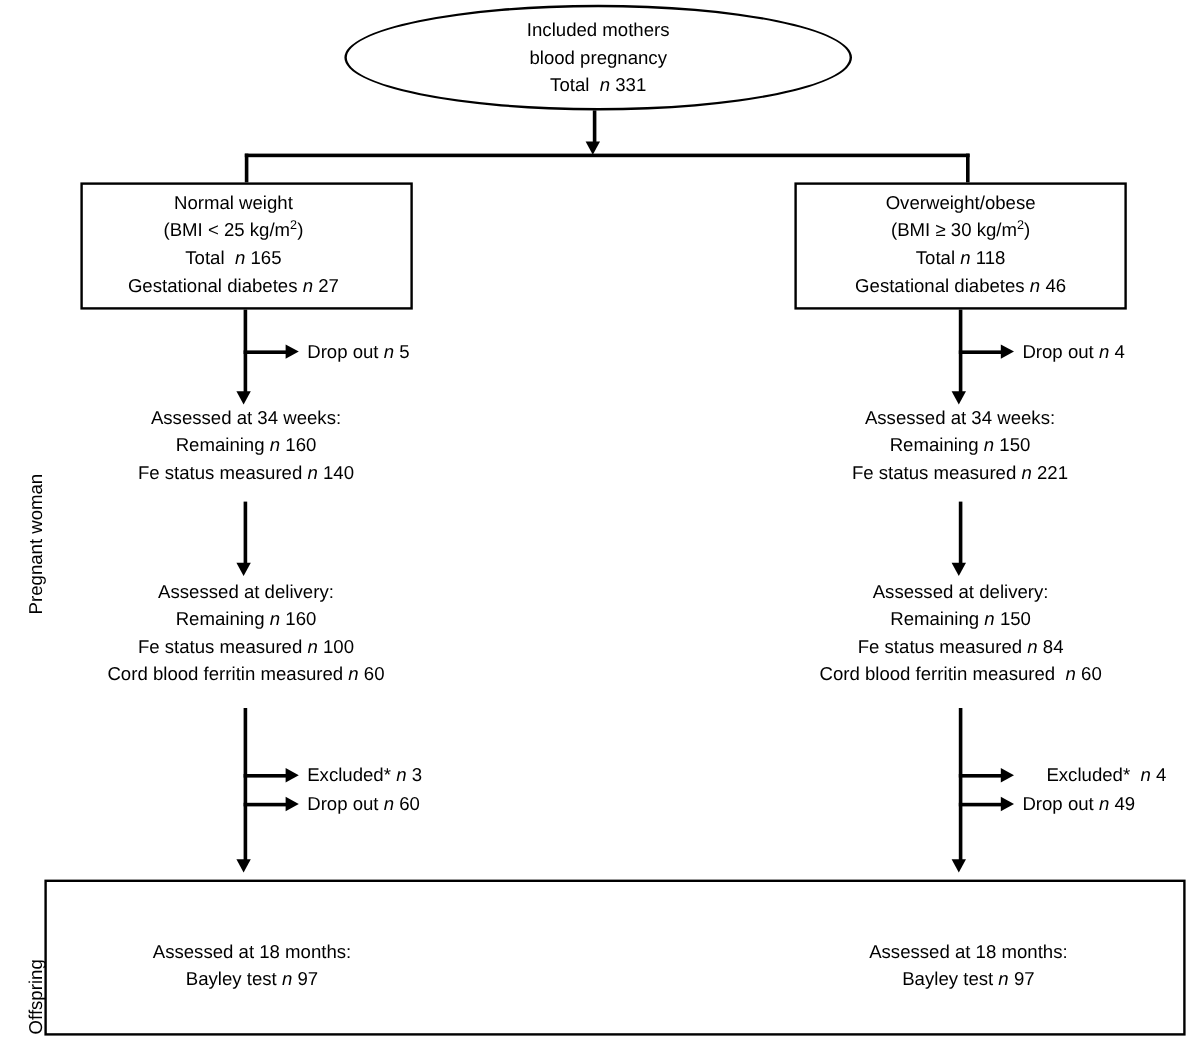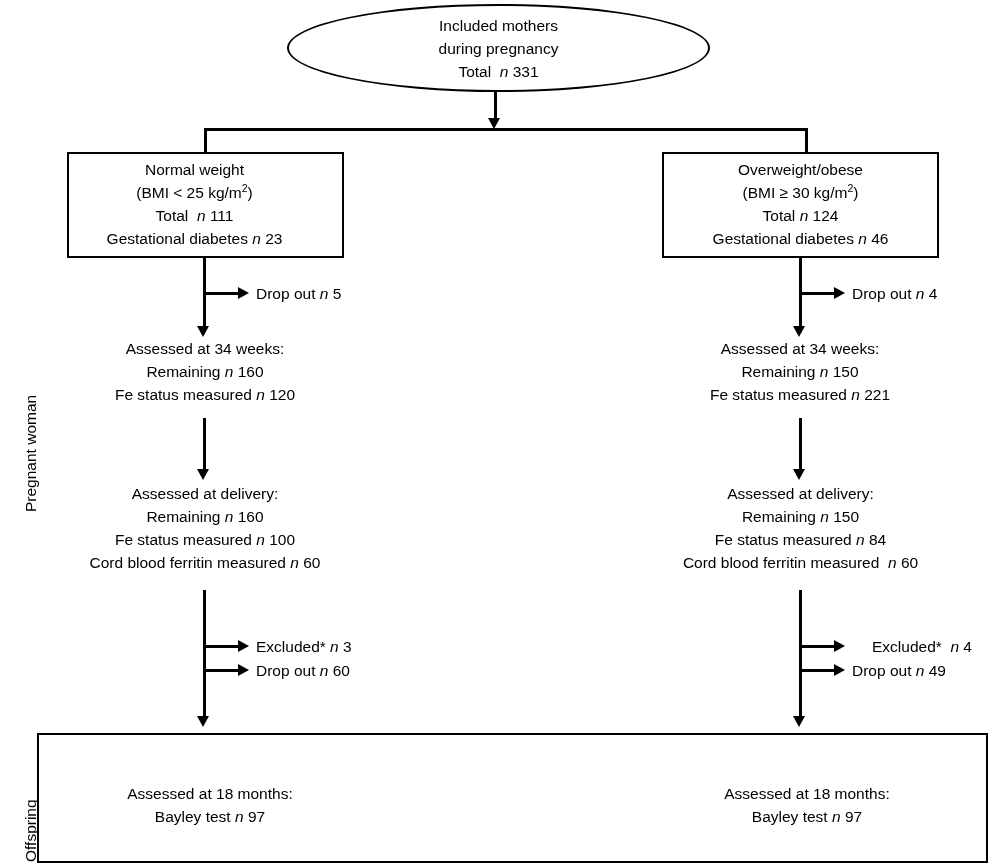--- a/index.html
+++ b/index.html
@@ -84,58 +84,58 @@
   }
 </style>
 </head>
 <body>
 
 <div id="canvas">
 
   <div class="ellipse" style="left:287px; top:4px; width:423px; height:88px;"></div>
   <div class="txt" style="left:287px; top:14px; width:423px;">
     <span>Included mothers</span><br>
-    <span>during pregnancy</span><br>
+    <span>blood pregnancy</span><br>
     <span><span>Total</span>&nbsp; <em>n</em> <span>331</span></span>
   </div>
 
   <div class="vline" style="left:494px; top:92px; height:30px;"></div>
   <div class="arrow-down" style="left:488px; top:118px;"></div>
   <div class="hline" style="left:204px; top:128px; width:604px;"></div>
   <div class="vline" style="left:204px; top:128px; height:25px;"></div>
   <div class="vline" style="left:805px; top:128px; height:25px;"></div>
 
   <div class="box" style="left:67px; top:152px; width:277px; height:106px;"></div>
   <div class="txt" style="left:67px; top:158px; width:255px;">
     <span>Normal weight</span><br>
     <span><span>(BMI &lt; 25 kg/m</span><sup>2</sup><span>)</span></span><br>
-    <span><span>Total</span>&nbsp; <em>n</em> <span>111</span></span><br>
-    <span><span>Gestational diabetes</span> <em>n</em> <span>23</span></span>
+    <span><span>Total</span>&nbsp; <em>n</em> <span>165</span></span><br>
+    <span><span>Gestational diabetes</span> <em>n</em> <span>27</span></span>
   </div>
 
   <div class="box" style="left:662px; top:152px; width:277px; height:106px;"></div>
   <div class="txt" style="left:662px; top:158px; width:277px;">
     <span>Overweight/obese</span><br>
     <span><span>(BMI ≥ 30 kg/m</span><sup>2</sup><span>)</span></span><br>
-    <span><span>Total</span> <em>n</em> <span>124</span></span><br>
+    <span><span>Total</span> <em>n</em> <span>118</span></span><br>
     <span><span>Gestational diabetes</span> <em>n</em> <span>46</span></span>
   </div>
 
   <div class="vline" style="left:203px; top:258px; height:72px;"></div>
   <div class="arrow-down" style="left:197px; top:326px;"></div>
   <div class="hline" style="left:203px; top:292px; width:37px;"></div>
   <div class="arrow-right" style="left:238px; top:287px;"></div>
   <div class="txt left" style="left:256px; top:282px;text-align:right;">
     <span>Drop out</span> <em>n</em> <span>5</span>
   </div>
 
   <div class="txt" style="left:55px; top:337px; width:300px;">
     <span>Assessed at 34 weeks:</span><br>
     <span><span>Remaining</span> <em>n</em> <span>160</span></span><br>
-    <span><span>Fe status measured</span> <em>n</em> <span>120</span></span>
+    <span><span>Fe status measured</span> <em>n</em> <span>140</span></span>
   </div>
 
   <div class="vline" style="left:203px; top:418px; height:55px;"></div>
   <div class="arrow-down" style="left:197px; top:469px;"></div>
 
   <div class="txt" style="left:35px; top:482px; width:340px;">
     <span>Assessed at delivery:</span><br>
     <span><span>Remaining</span> <em>n</em> <span>160</span></span><br>
     <span><span>Fe status measured</span> <em>n</em> <span>100</span></span><br>
     <span><span>Cord blood ferritin measured</span> <em>n</em> <span>60</span></span>

